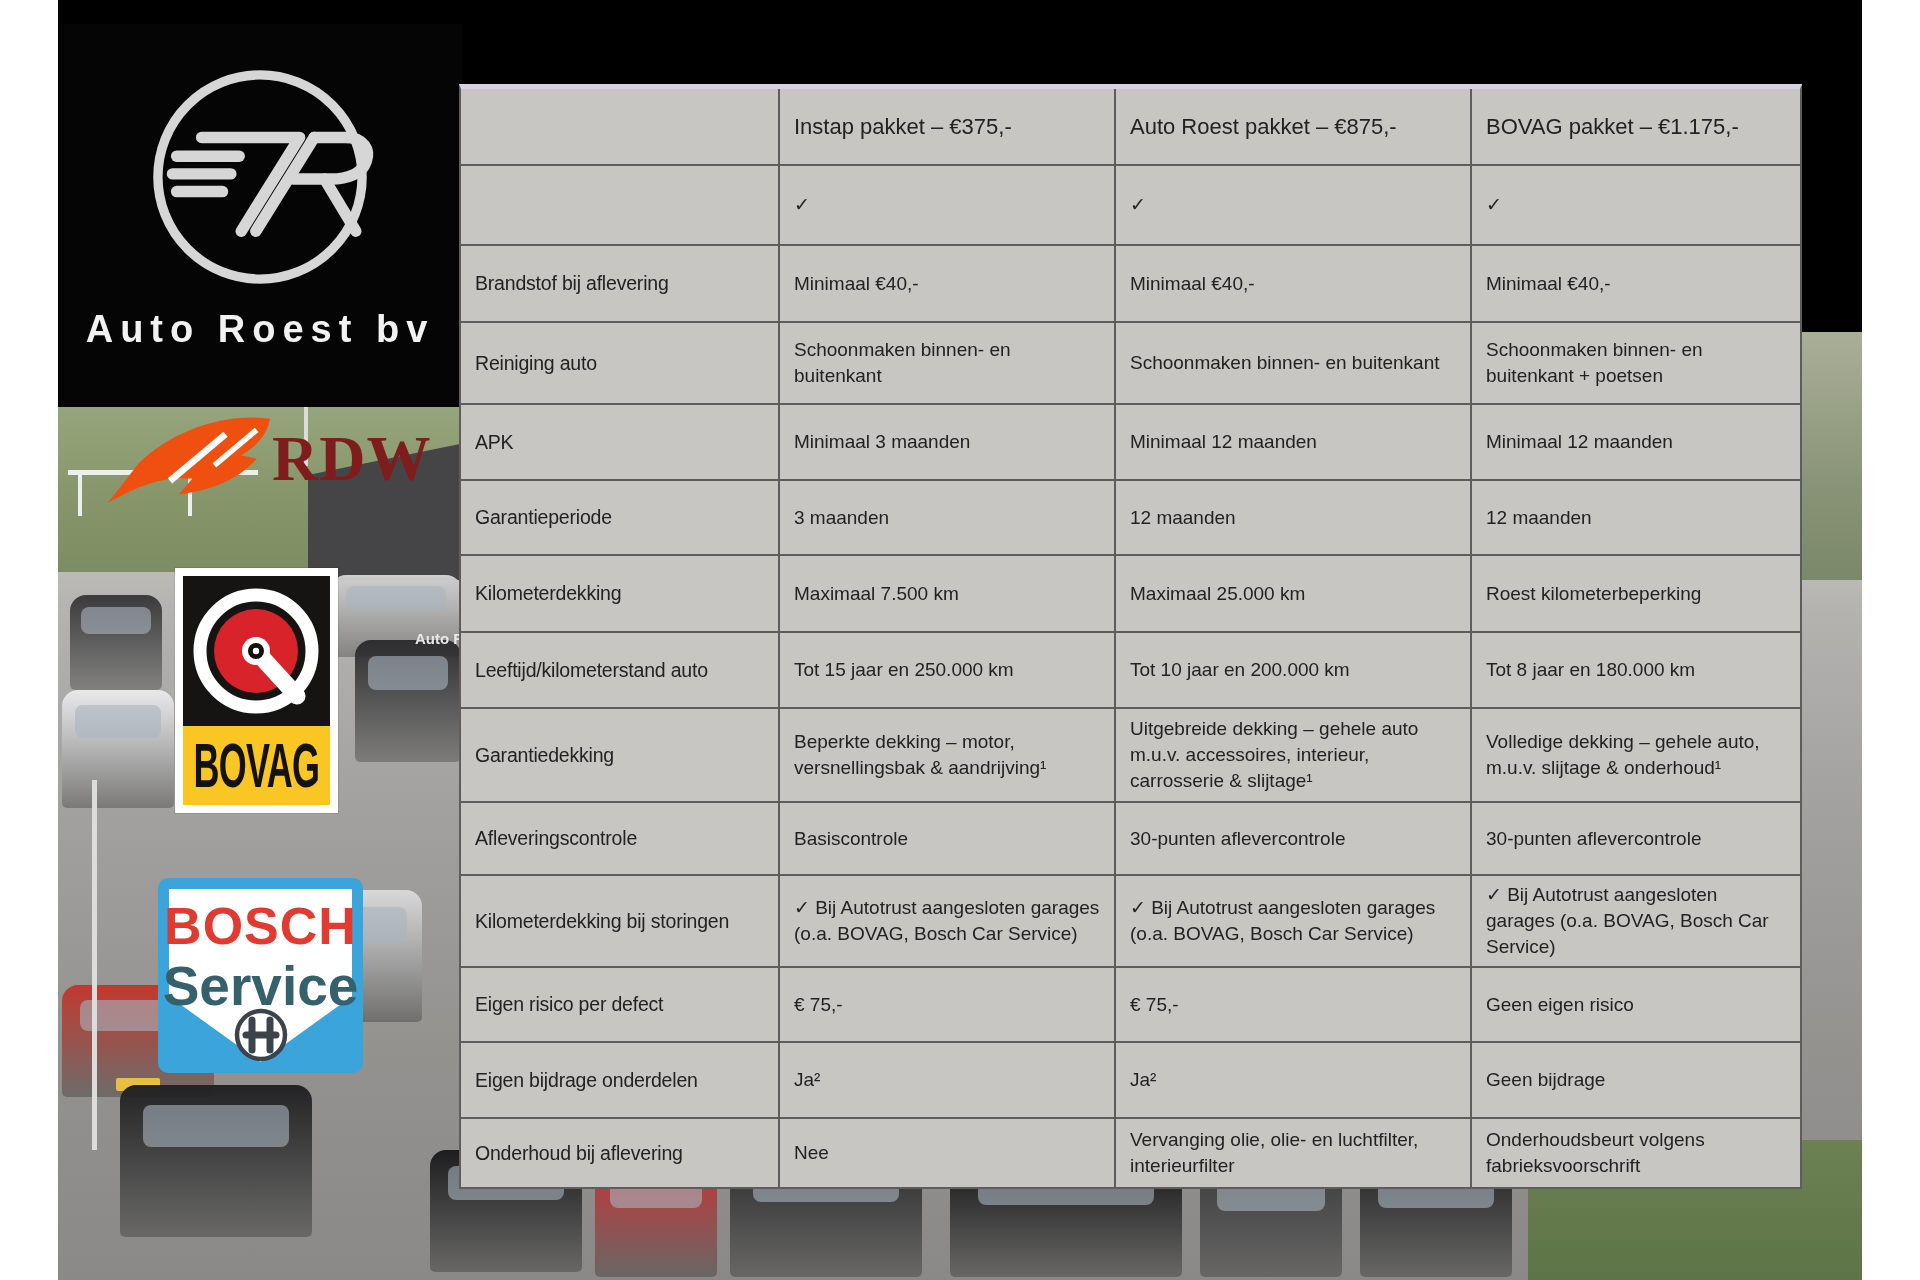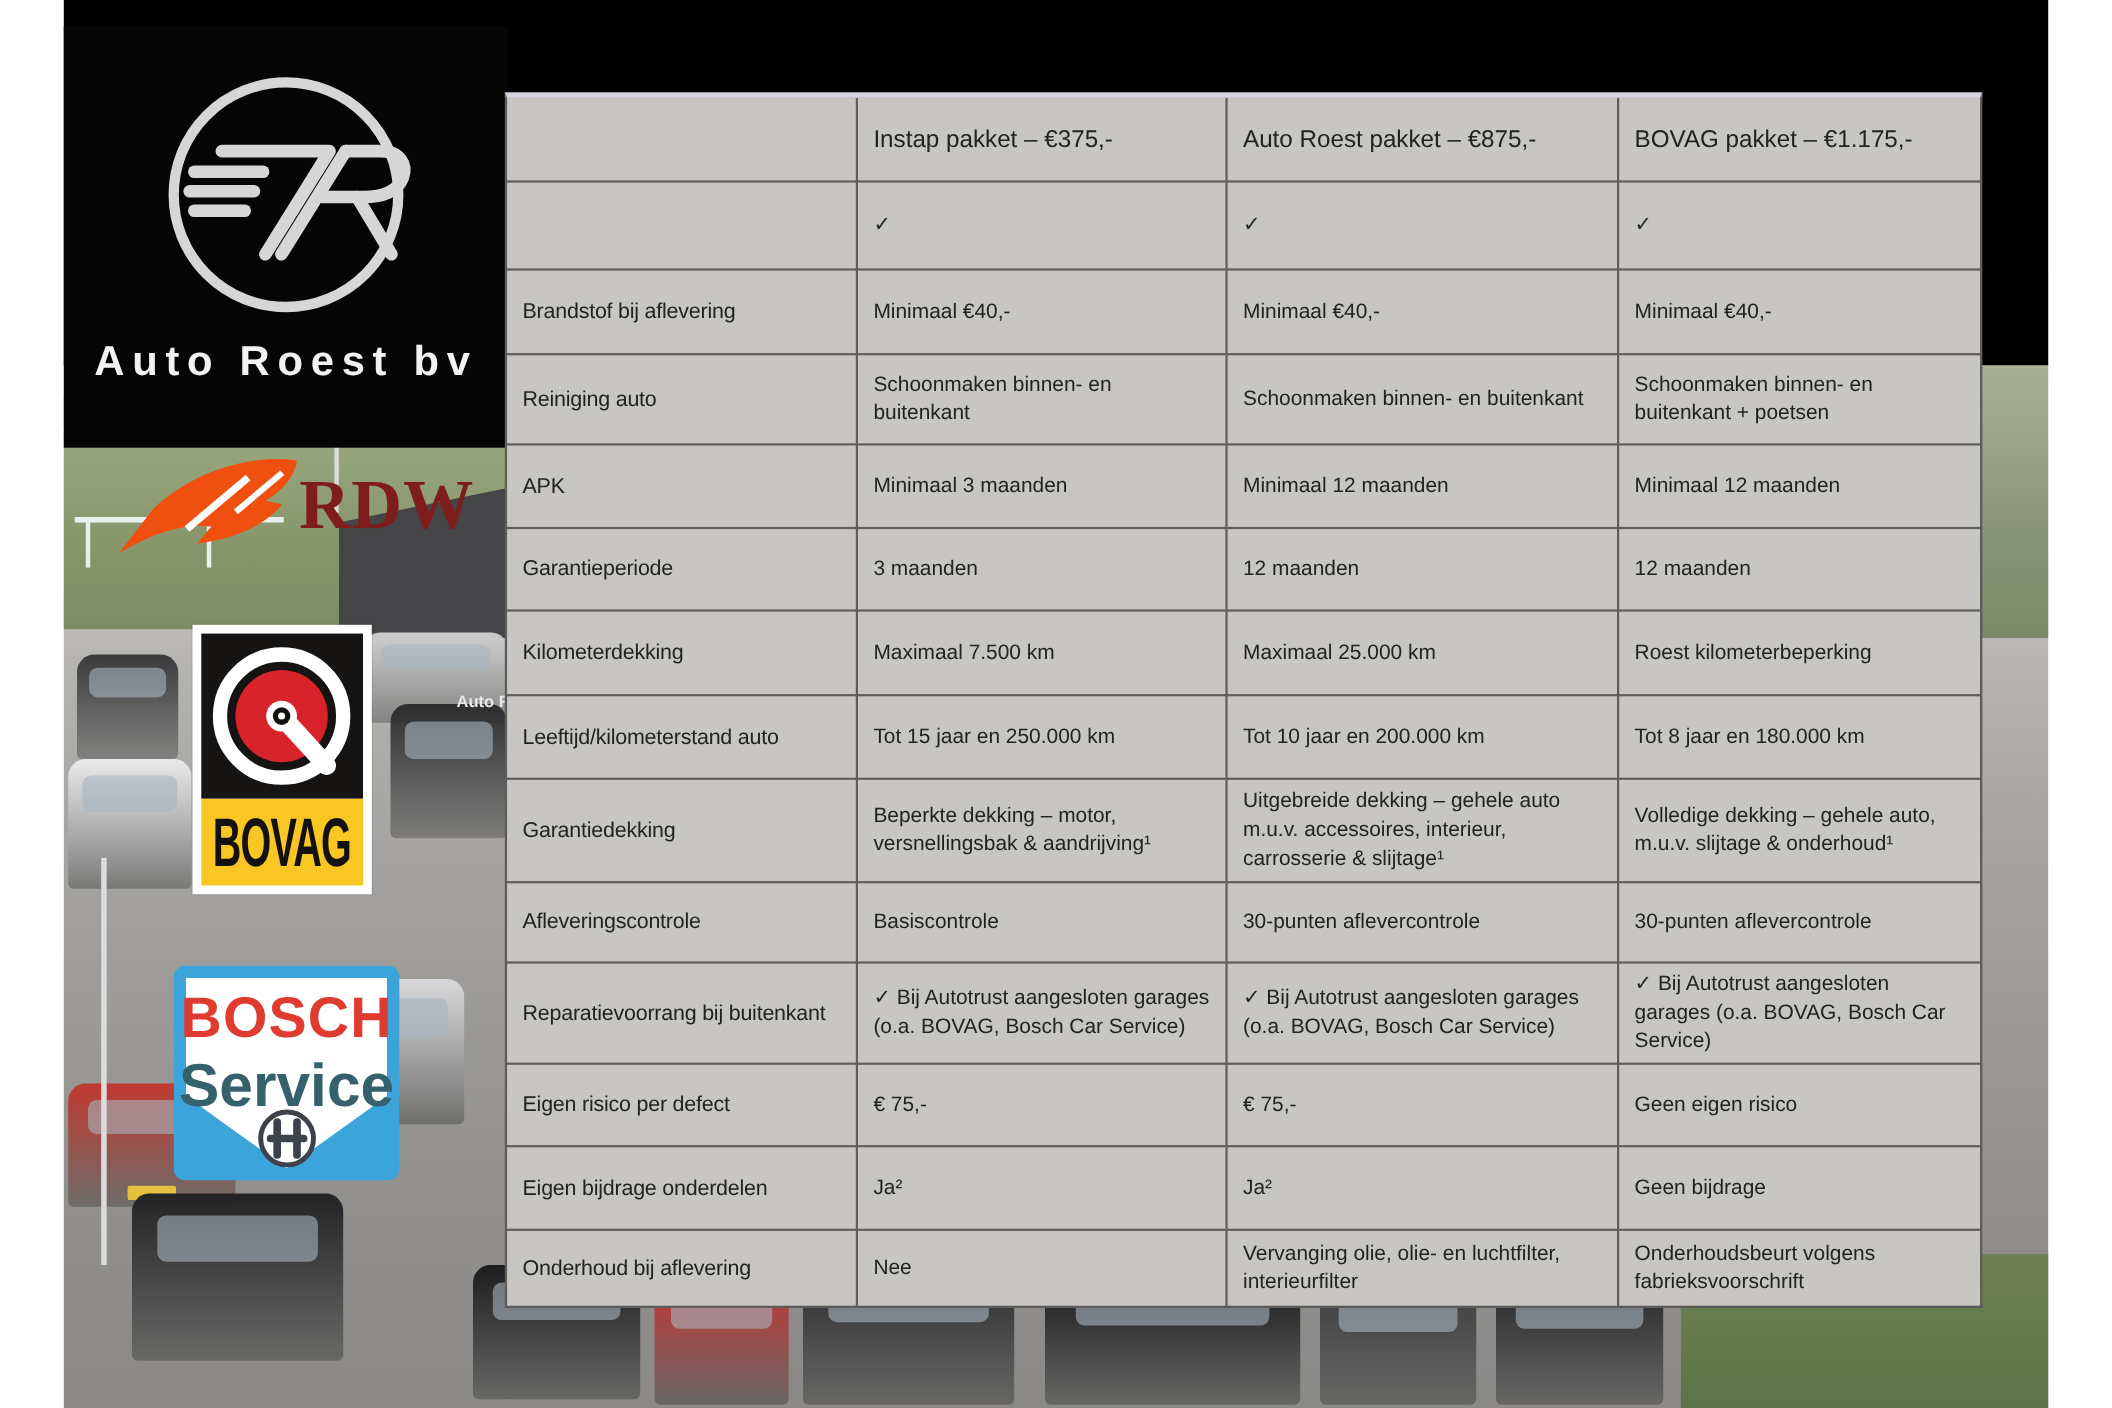--- a/index.html
+++ b/index.html
@@ -208,21 +208,21 @@
       <div class="cell ">Tot 10 jaar en 200.000 km</div>
       <div class="cell ">Tot 8 jaar en 180.000 km</div>
       <div class="cell rowlabel">Garantiedekking</div>
       <div class="cell ">Beperkte dekking – motor, versnellingsbak &amp; aandrijving¹</div>
       <div class="cell ">Uitgebreide dekking – gehele auto m.u.v. accessoires, interieur, carrosserie &amp; slijtage¹</div>
       <div class="cell ">Volledige dekking – gehele auto, m.u.v. slijtage &amp; onderhoud¹</div>
       <div class="cell rowlabel">Afleveringscontrole</div>
       <div class="cell ">Basiscontrole</div>
       <div class="cell ">30-punten aflevercontrole</div>
       <div class="cell ">30-punten aflevercontrole</div>
-      <div class="cell rowlabel">Reparatievoorrang bij buitenkant</div>
+      <div class="cell rowlabel">Kilometerdekking bij storingen</div>
       <div class="cell ">✓ Bij Autotrust aangesloten garages (o.a. BOVAG, Bosch Car Service)</div>
       <div class="cell ">✓ Bij Autotrust aangesloten garages (o.a. BOVAG, Bosch Car Service)</div>
       <div class="cell ">✓ Bij Autotrust aangesloten garages (o.a. BOVAG, Bosch Car Service)</div>
       <div class="cell rowlabel">Eigen risico per defect</div>
       <div class="cell ">€ 75,-</div>
       <div class="cell ">€ 75,-</div>
       <div class="cell ">Geen eigen risico</div>
       <div class="cell rowlabel">Eigen bijdrage onderdelen</div>
       <div class="cell ">Ja²</div>
       <div class="cell ">Ja²</div>

